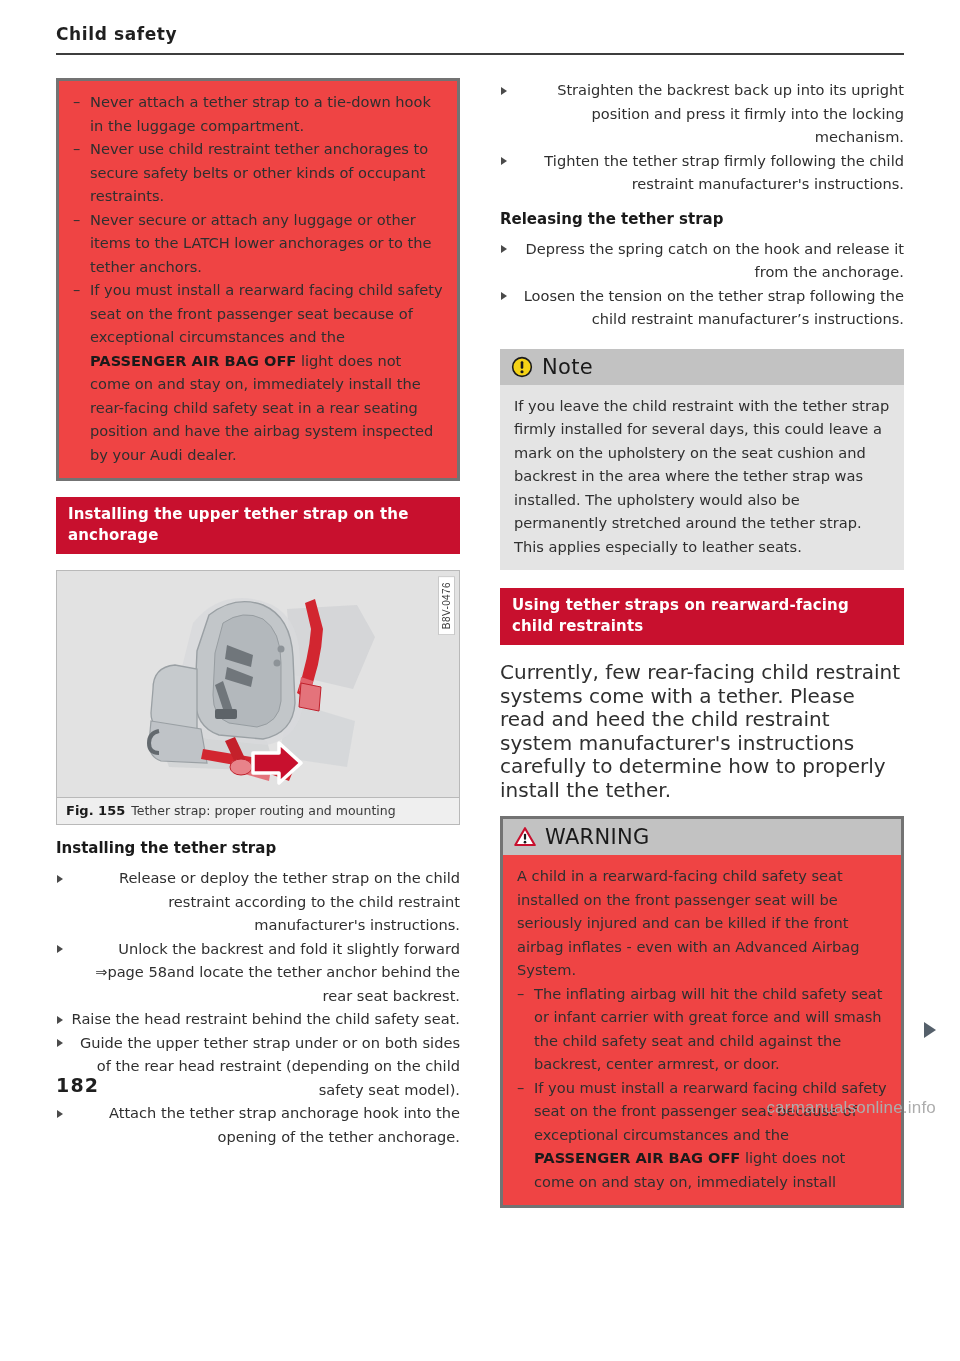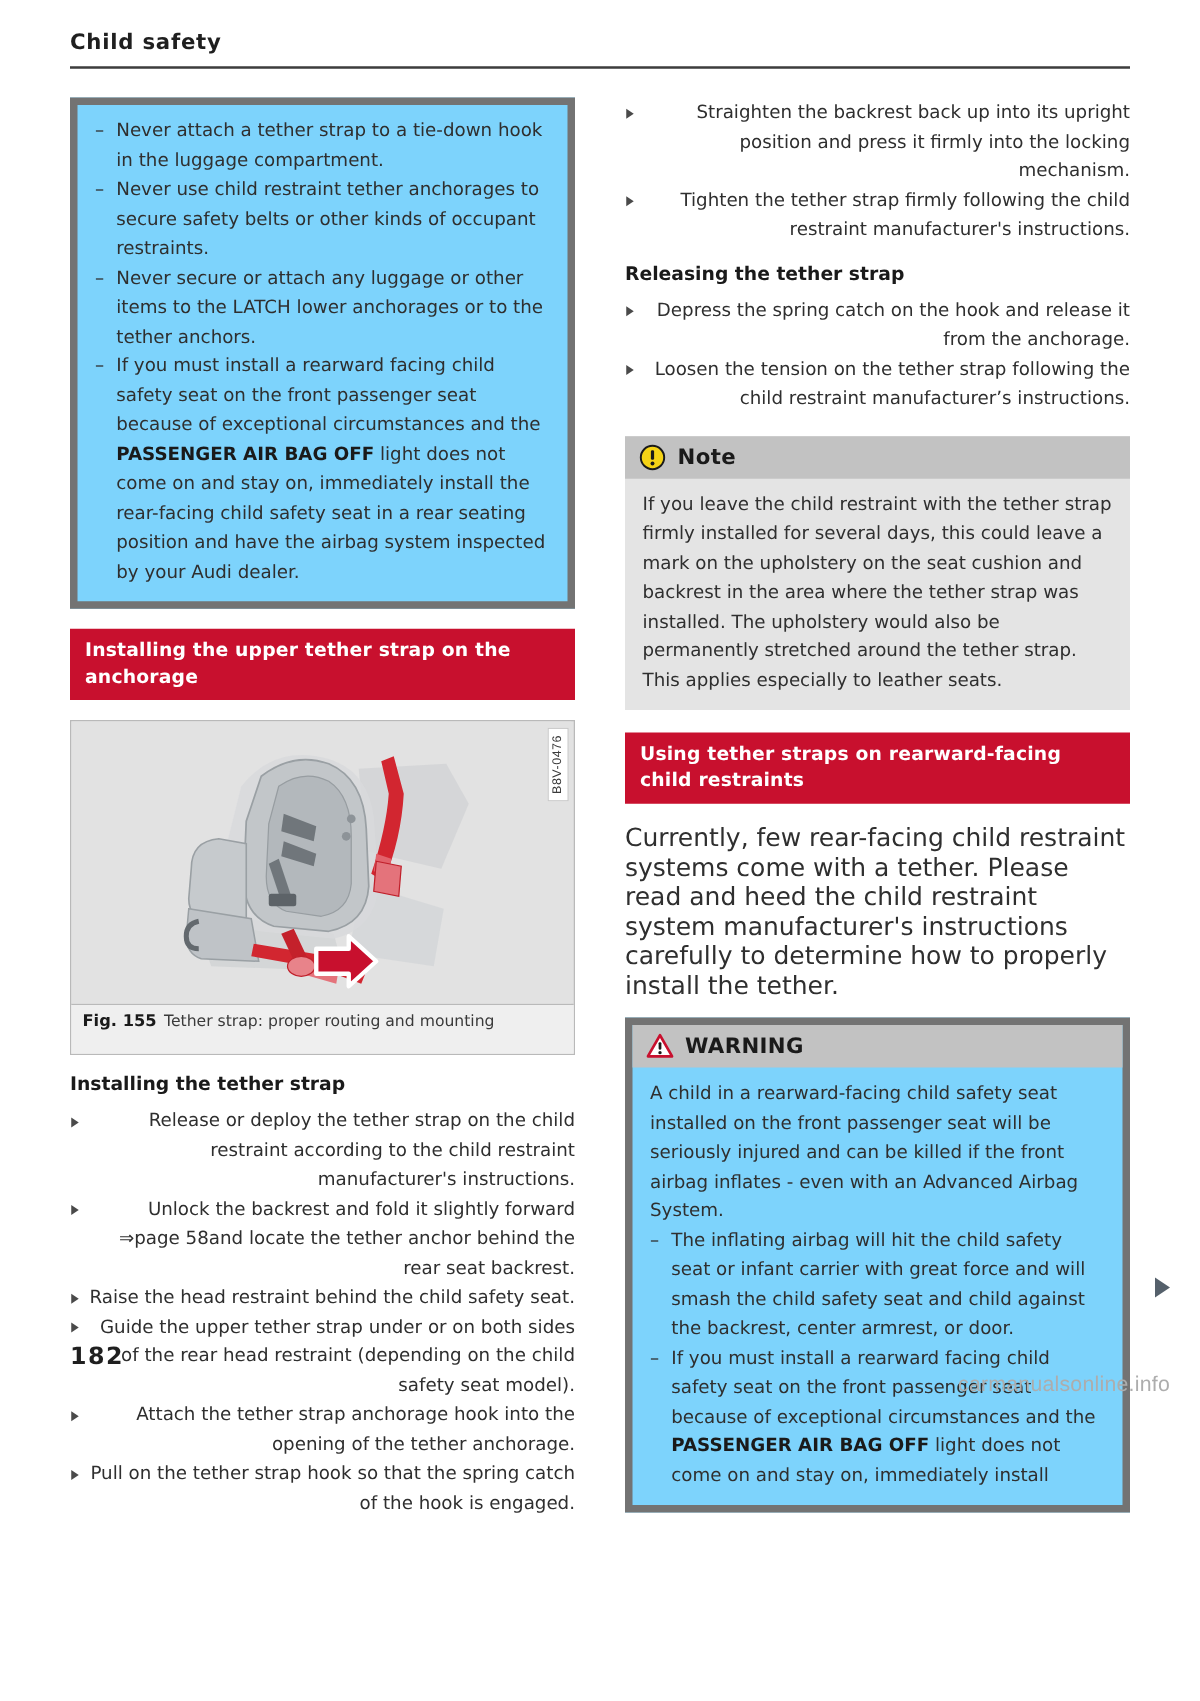--- a/index.html
+++ b/index.html
@@ -45,39 +45,39 @@
   .col {
     position: absolute;
     top: 78px;
     width: 404px;
   }
   .col-left  { left: 56px; }
   .col-right { left: 500px; }
 
   
   .box {
-    border: 6px solid #737373;
-    background: #7dd3fc;
+    border: 3px solid #737373;
+    background: #ef4444;
     margin-bottom: 16px;
   }
   .box-plain {
     border: none;
     background: #e4e4e4;
     margin-bottom: 16px;
   }
   .box-bar {
     background: #c2c2c2;
     display: flex;
     align-items: center;
     gap: 9px;
     padding: 6px 11px 6px 11px;
   }
   .box-bar-title {
-    font-size: 17px;
-    font-weight: bold;
+    font-size: 21px;
+    font-weight: normal;
     color: #1a1a1a;
     letter-spacing: 0.3px;
   }
   .box-body {
     padding: 9px 14px 12px 14px;
   }
   .box-body p,
   .box-body .li {
     font-size: 14.6px;
     line-height: 23.5px;
@@ -175,21 +175,21 @@
     padding: 5px 2px;
     writing-mode: vertical-rl;
     transform: rotate(180deg);
     font-family: "Liberation Sans", sans-serif;
   }
   .fig-caption {
     background: #efefef;
     border-top: 1px solid #b9b9b9;
     font-size: 12.5px;
     color: #3a3a3a;
-    padding: 5px 9px 18px 9px;
+    padding: 5px 9px 6px 9px;
   }
   .fig-caption .fig-num {
     font-weight: bold;
     color: #1a1a1a;
     margin-right: 6px;
     font-size: 13px;
   }
 
   
   .icon-note, .icon-warn {
@@ -301,21 +301,20 @@
 
     <div class="sub-head">Installing the tether strap</div>
 
     <ul class="tri-list">
       <li>Release or deploy the tether strap on the child restraint according to the child restraint manufacturer's instructions.</li>
       <li><span>Unlock the backrest and fold it slightly forward</span>
         <span class="xref-arrow">⇒</span><span class="xref">page 58</span><span>and locate the tether anchor behind the rear seat backrest.</span></li>
       <li>Raise the head restraint behind the child safety seat.</li>
       <li>Guide the upper tether strap under or on both sides of the rear head restraint (depending on the child safety seat model).</li>
       <li>Attach the tether strap anchorage hook into the opening of the tether anchorage.</li>
-      <li>Pull on the tether strap hook so that the spring catch of the hook is engaged.</li>
     </ul>
   </div>
 
   <div class="col col-right">
 
     <ul class="tri-list">
       <li>Straighten the backrest back up into its upright position and press it firmly into the locking mechanism.</li>
       <li>Tighten the tether strap firmly following the child restraint manufacturer's instructions.</li>
     </ul>
 

